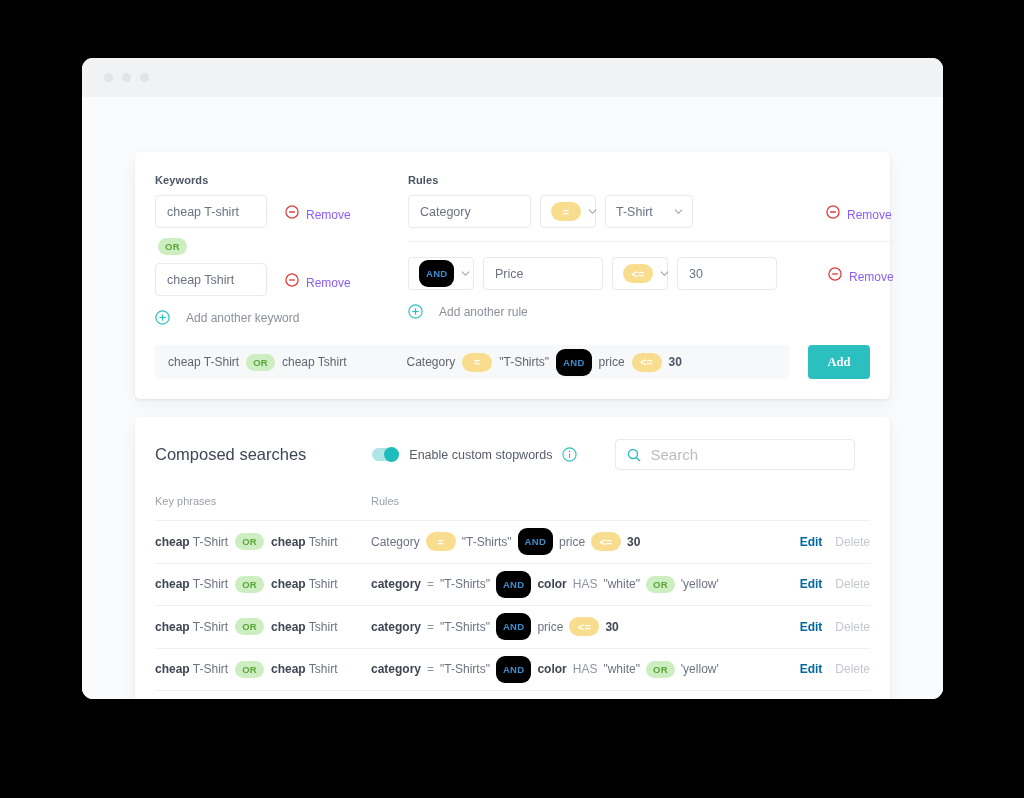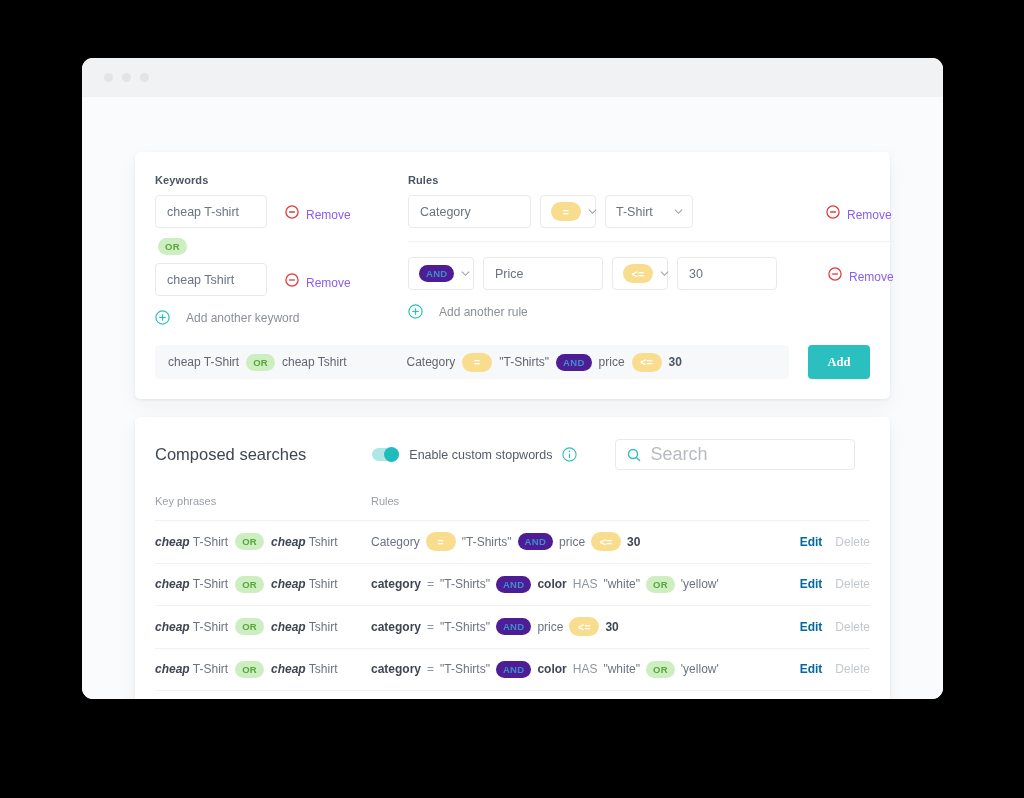--- a/index.html
+++ b/index.html
@@ -84,21 +84,21 @@
 
   .or-gap { padding: 8px 0 8px 3px; }
 
   .pill {
     display: inline-flex; align-items: center; justify-content: center;
     border-radius: 9px;
     font-size: 9.5px; font-weight: bold;
     letter-spacing: .3px;
   }
   .pill-or { background: #cdeec0; color: #5aa53c; height: 17px; padding: 0 7px; }
-  .pill-and { background: #4c1d95; color: #3d8ecb; height: 17px; padding: 0 7px; }
+  .pill-and { background: #000000; color: #3d8ecb; height: 27px; padding: 0 7px; }
   .pill-op {
     background: #f9dd8e; color: #ffffff;
     height: 19px; min-width: 30px; padding: 0 6px;
     font-size: 10.5px; border-radius: 10px;
   }
 
   .add-more {
     display: flex; align-items: center; gap: 16px;
     margin-top: 14px; cursor: pointer;
   }
@@ -172,42 +172,42 @@
     margin-left: 38px;
     width: 240px; height: 31px;
     border: 1px solid #e7e9ec; border-radius: 4px;
     background: #fff;
     display: flex; align-items: center; gap: 9px;
     padding: 0 11px;
   }
   .search-ico { width: 14px; height: 14px; display:block; flex:none; }
   .searchbox input {
     border: none; outline: none; background: transparent;
-    font-size: 18px; color: #6b7280;
+    font-size: 15px; color: #6b7280;
     font-family: "Liberation Sans", sans-serif;
     width: 100%;
   }
   .searchbox input::placeholder { color: #b7bcc3; }
 
   .table { margin-top: 25px; }
   .thead { display: flex; padding-bottom: 13px; }
   .th { font-size: 11px; color: #9aa0a8; }
   .th-kp { width: 216px; flex: none; }
 
   .trow {
     display: flex; align-items: center;
     height: 42.5px;
     border-top: 1px solid #f0f1f3;
   }
   .cell-kp {
     width: 216px; flex: none;
     display: flex; align-items: center; gap: 7px;
     font-size: 12px; color: #6b7280;
   }
-  .cell-kp b { color: #3f4653; font-style: italic; }
+  .cell-kp b { color: #3f4653; }
   .cell-rules {
     flex: 1;
     display: flex; align-items: center; gap: 6px;
     font-size: 12px; color: #6b7280;
     white-space: nowrap;
   }
   .cell-rules b { color: #3f4653; }
   .cell-rules .op-plain { color: #8e959e; }
   .cell-rules .num { font-weight: bold; color: #3f4653; }
   .cell-actions {

